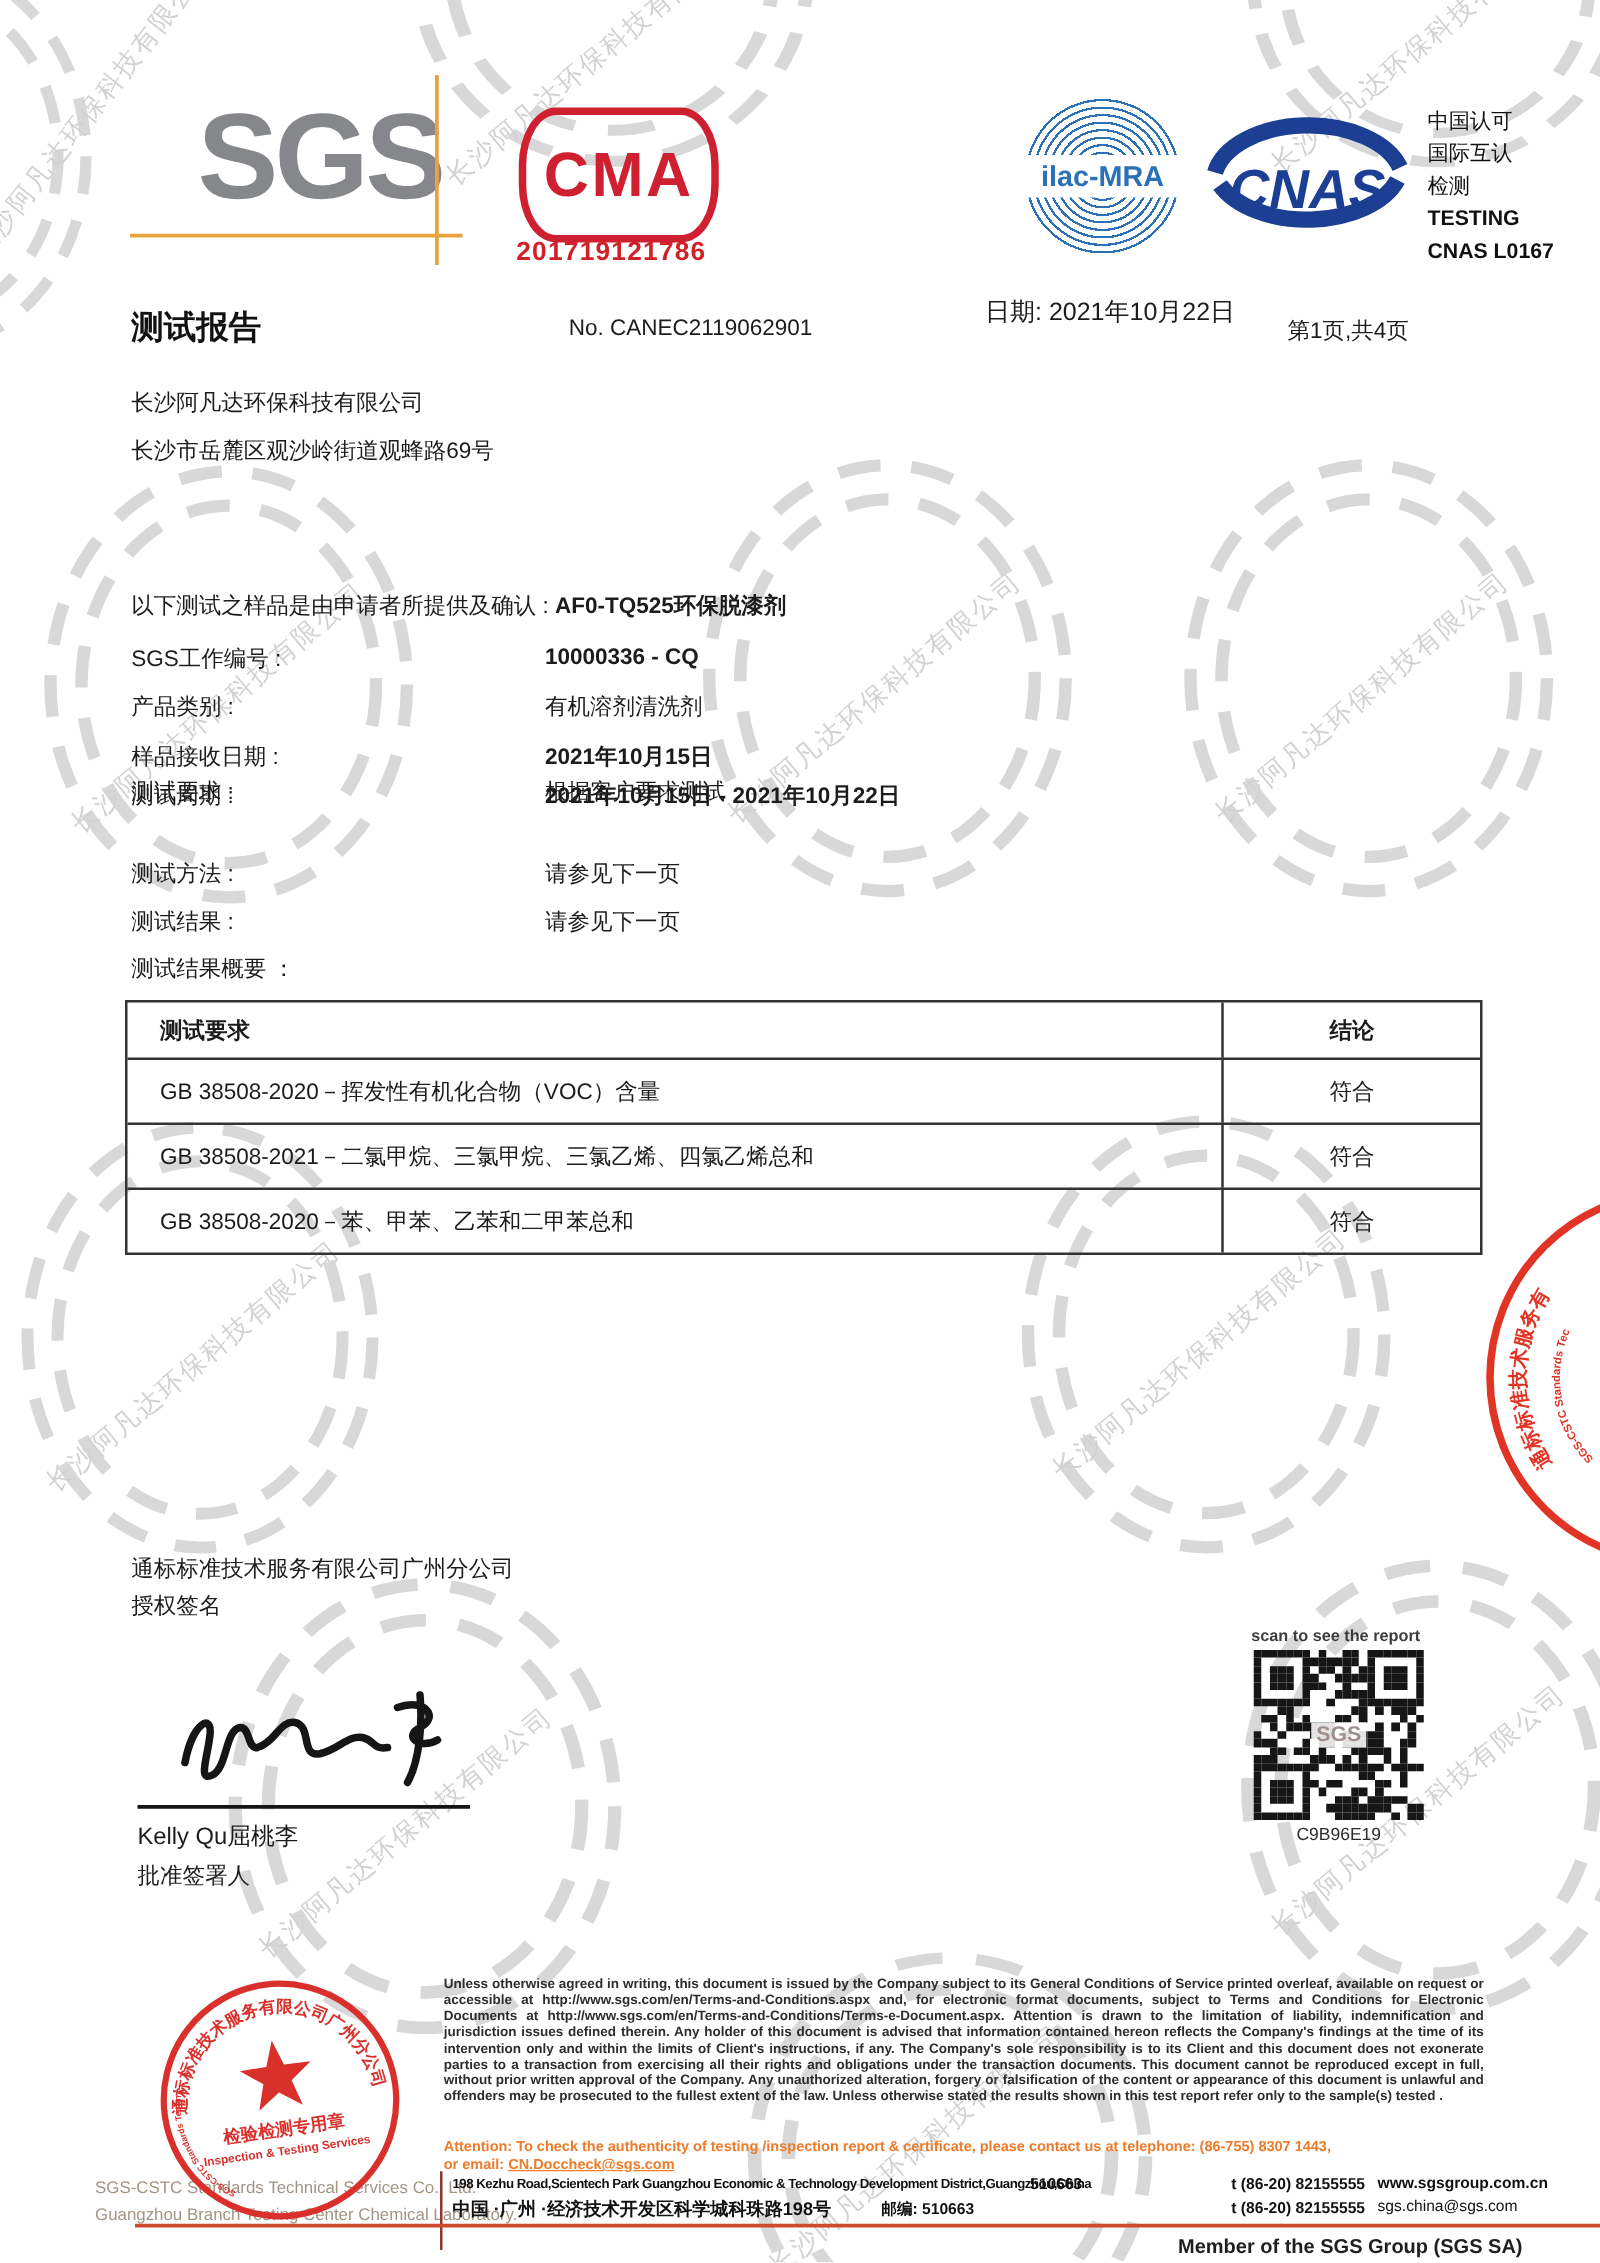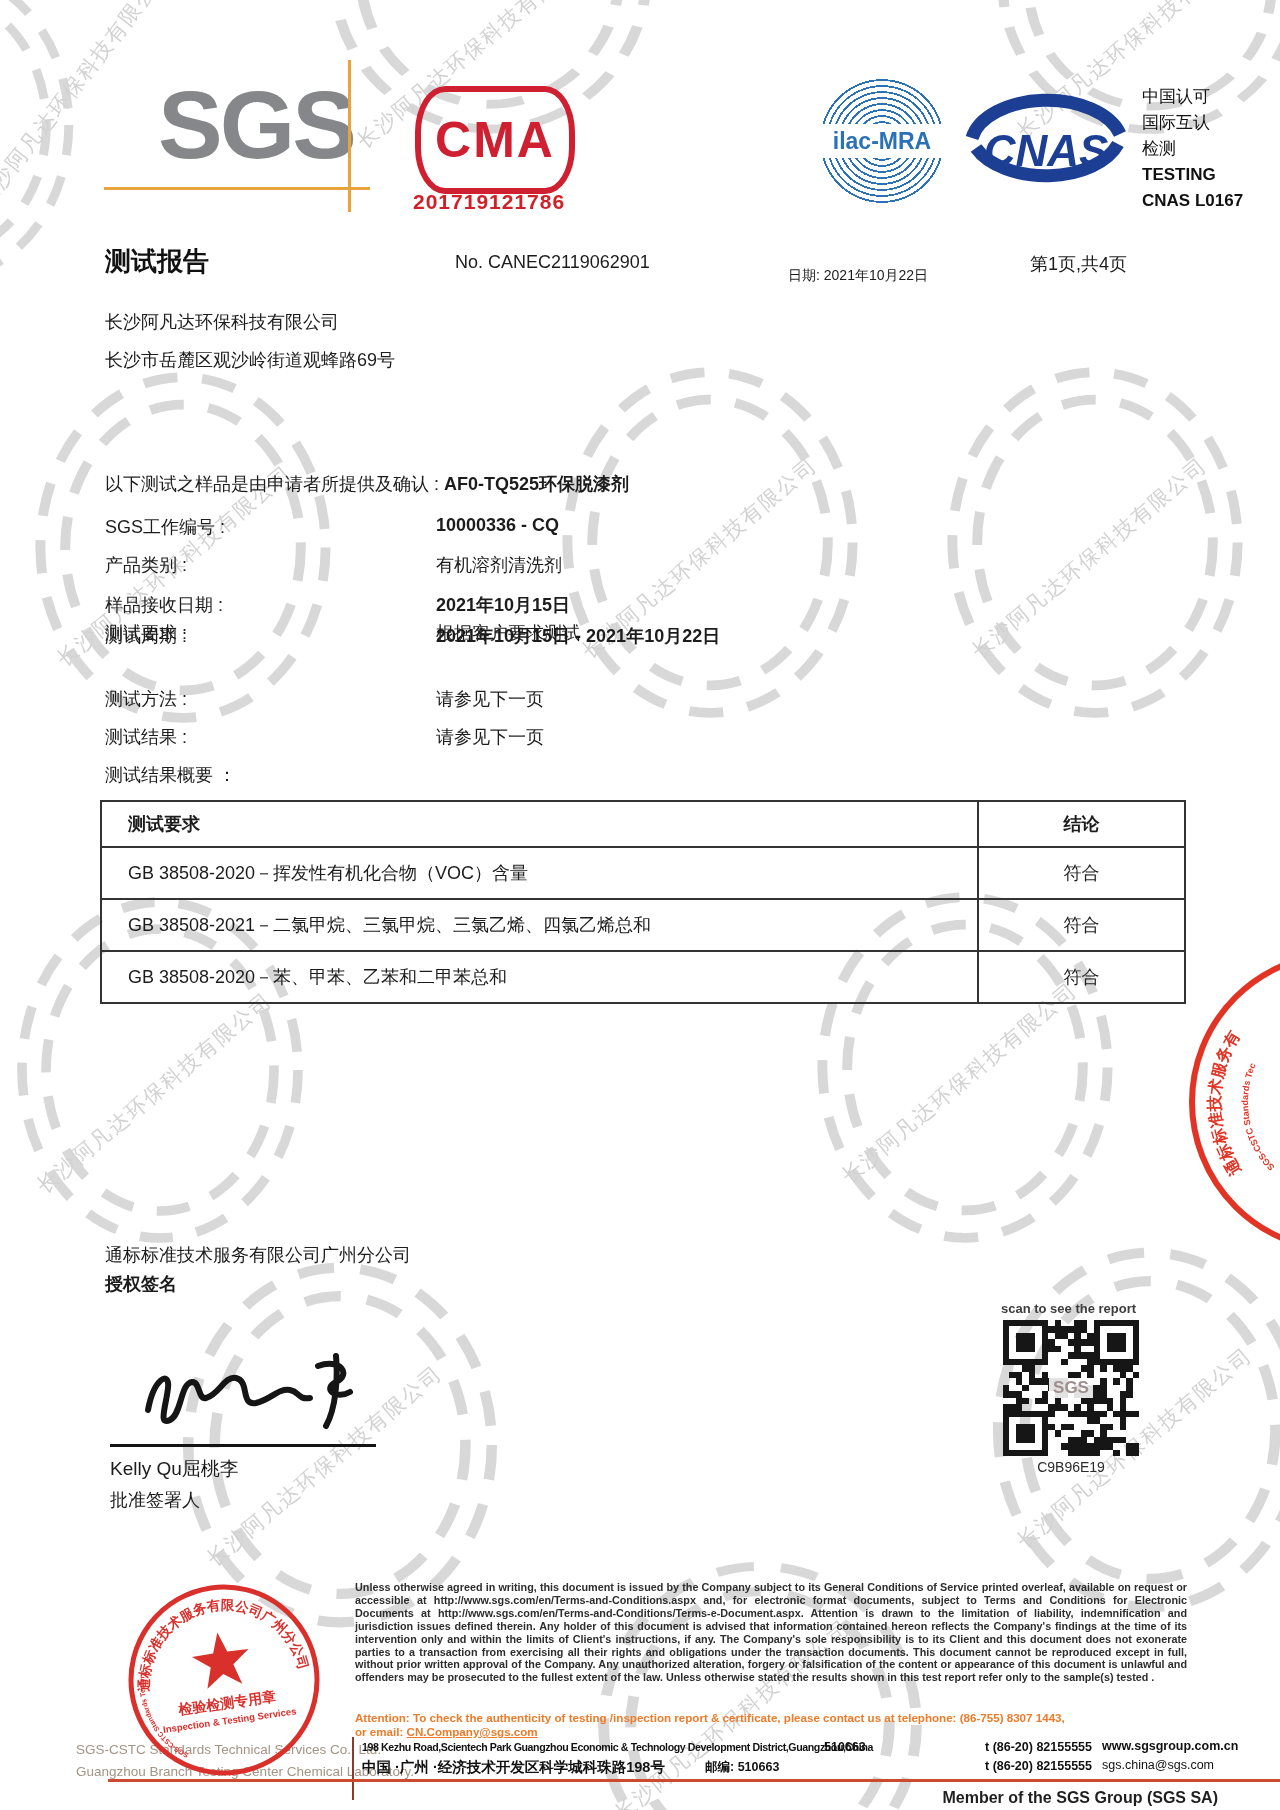--- a/index.html
+++ b/index.html
@@ -22,21 +22,21 @@
   .ilac{position:absolute;left:817px;top:76px;width:130px;height:130px;border-radius:50%;z-index:1;
         background:repeating-radial-gradient(circle,#2a71b8 0,#2a71b8 1.8px,#fff 1.8px,#fff 6px);}
   .ilac .band{position:absolute;left:-5px;right:-5px;top:48px;height:34px;background:#fff;}
   .ilac .band span{display:block;text-align:center;font-size:23px;font-weight:bold;color:#2a71b8;line-height:34px;letter-spacing:0;}
   .cnas{position:absolute;left:962px;top:84px;z-index:1;}
   .accred{position:absolute;left:1142px;top:84px;font-size:17px;line-height:26px;color:#111;z-index:1;}
   .accred .b{font-weight:bold;}
   
   .rpt-title{position:absolute;left:105px;top:244px;font-size:26px;font-weight:bold;color:#111;z-index:1;}
   .rpt-no{position:absolute;left:455px;top:252px;font-size:18px;z-index:1;}
-  .rpt-date{position:absolute;left:788px;top:267px;font-size:14px;z-index:1;}
+  .rpt-date{position:absolute;left:788px;top:236px;font-size:20px;z-index:1;}
   .rpt-page{position:absolute;left:1030px;top:252px;font-size:18px;z-index:1;}
   
   .company{position:absolute;left:105px;top:310px;font-size:18px;z-index:1;}
   .addr{position:absolute;left:105px;top:348px;font-size:18px;z-index:1;}
   .intro{position:absolute;left:105px;top:472px;font-size:18px;z-index:1;}
   .intro b{font-weight:bold;}
   .info-row{position:absolute;left:105px;width:960px;font-size:18px;white-space:nowrap;z-index:1;}
   .info-row .val{position:absolute;left:331px;}
   .info-row .val.nb{font-weight:bold;}
   
@@ -46,21 +46,21 @@
   .sum-table .c{box-sizing:border-box;font-size:18px;display:flex;align-items:center;}
   .sum-table .h{height:44px;font-weight:bold;}
   .sum-table .d{height:52px;border-top:2px solid #333;}
   .sum-table .c1{padding-left:26px;}
   .sum-table .c2{border-left:2px solid #333;justify-content:center;}
   
   .stamp-right{position:absolute;left:1185px;top:932px;z-index:3;}
   .stamp-right path{fill:none;}
   
   .sig-company{position:absolute;left:105px;top:1243px;font-size:18px;z-index:1;}
-  .sig-auth{position:absolute;left:105px;top:1272px;font-size:18px;z-index:1;font-weight:bold;}
+  .sig-auth{position:absolute;left:105px;top:1272px;font-size:18px;z-index:1;}
   .sig-img{position:absolute;left:140px;top:1348px;z-index:2;}
   .sig-line{position:absolute;left:110px;top:1444px;width:266px;height:3px;background:#141414;z-index:1;}
   .signer{position:absolute;left:110px;top:1456px;font-size:19px;z-index:1;}
   .signer-title{position:absolute;left:110px;top:1488px;font-size:18px;z-index:1;}
   
   .qr-caption{position:absolute;left:1001px;top:1301px;width:140px;font-size:13px;font-weight:bold;color:#3d3d3d;white-space:nowrap;z-index:1;}
   .qr{position:absolute;left:1003px;top:1320px;width:136px;height:136px;display:grid;
       grid-template-rows:repeat(21,1fr);grid-template-columns:repeat(21,1fr);z-index:1;}
   .qr i{background:#161616;display:block;}
   .qr-label{position:absolute;left:1003px;top:1320px;width:136px;height:136px;display:flex;align-items:center;justify-content:center;z-index:2;pointer-events:none;}
@@ -502,21 +502,21 @@
     <text font-size="7" font-weight="bold" fill="#d9302c">
       <textPath href="#ls-arc2" xlink:href="#ls-arc2">SGS-CSTC Standards Technical Services Co.,</textPath>
     </text>
   </svg>
 
   <div class="f-co1">SGS-CSTC Standards Technical Services Co., Ltd.</div>
   <div class="f-co2">Guangzhou Branch Testing Center Chemical Laboratory.</div>
 
   <div class="legal">Unless otherwise agreed in writing, this document is issued by the Company subject to its General Conditions of Service printed overleaf, available on request or accessible at http://www.sgs.com/en/Terms-and-Conditions.aspx and, for electronic format documents, subject to Terms and Conditions for Electronic Documents at http://www.sgs.com/en/Terms-and-Conditions/Terms-e-Document.aspx. Attention is drawn to the limitation of liability, indemnification and jurisdiction issues defined therein. Any holder of this document is advised that information contained hereon reflects the Company's findings at the time of its intervention only and within the limits of Client's instructions, if any. The Company's sole responsibility is to its Client and this document does not exonerate parties to a transaction from exercising all their rights and obligations under the transaction documents. This document cannot be reproduced except in full, without prior written approval of the Company. Any unauthorized alteration, forgery or falsification of the content or appearance of this document is unlawful and offenders may be prosecuted to the fullest extent of the law. Unless otherwise stated the results shown in this test report refer only to the sample(s) tested .</div>
   <div class="attn1">Attention: To check the authenticity of testing /inspection report &amp; certificate, please contact us at telephone: (86-755) 8307 1443,</div>
-  <div class="attn2"><span>or email: </span><span class="em">CN.Company@sgs.com</span></div>
+  <div class="attn2"><span>or email: </span><span class="em">CN.Doccheck@sgs.com</span></div>
 
   <div class="f-vline"></div>
   <div class="adr-en">198 Kezhu Road,Scientech Park Guangzhou Economic &amp; Technology Development District,Guangzhou,China</div>
   <div class="pc-en">510663</div>
   <div class="tel1">t (86-20) 82155555</div>
   <div class="web">www.sgsgroup.com.cn</div>
   <div class="adr-cn">中国 ·广州 ·经济技术开发区科学城科珠路198号</div>
   <div class="pc-cn">邮编: 510663</div>
   <div class="tel2">t (86-20) 82155555</div>
   <div class="email">sgs.china@sgs.com</div>

